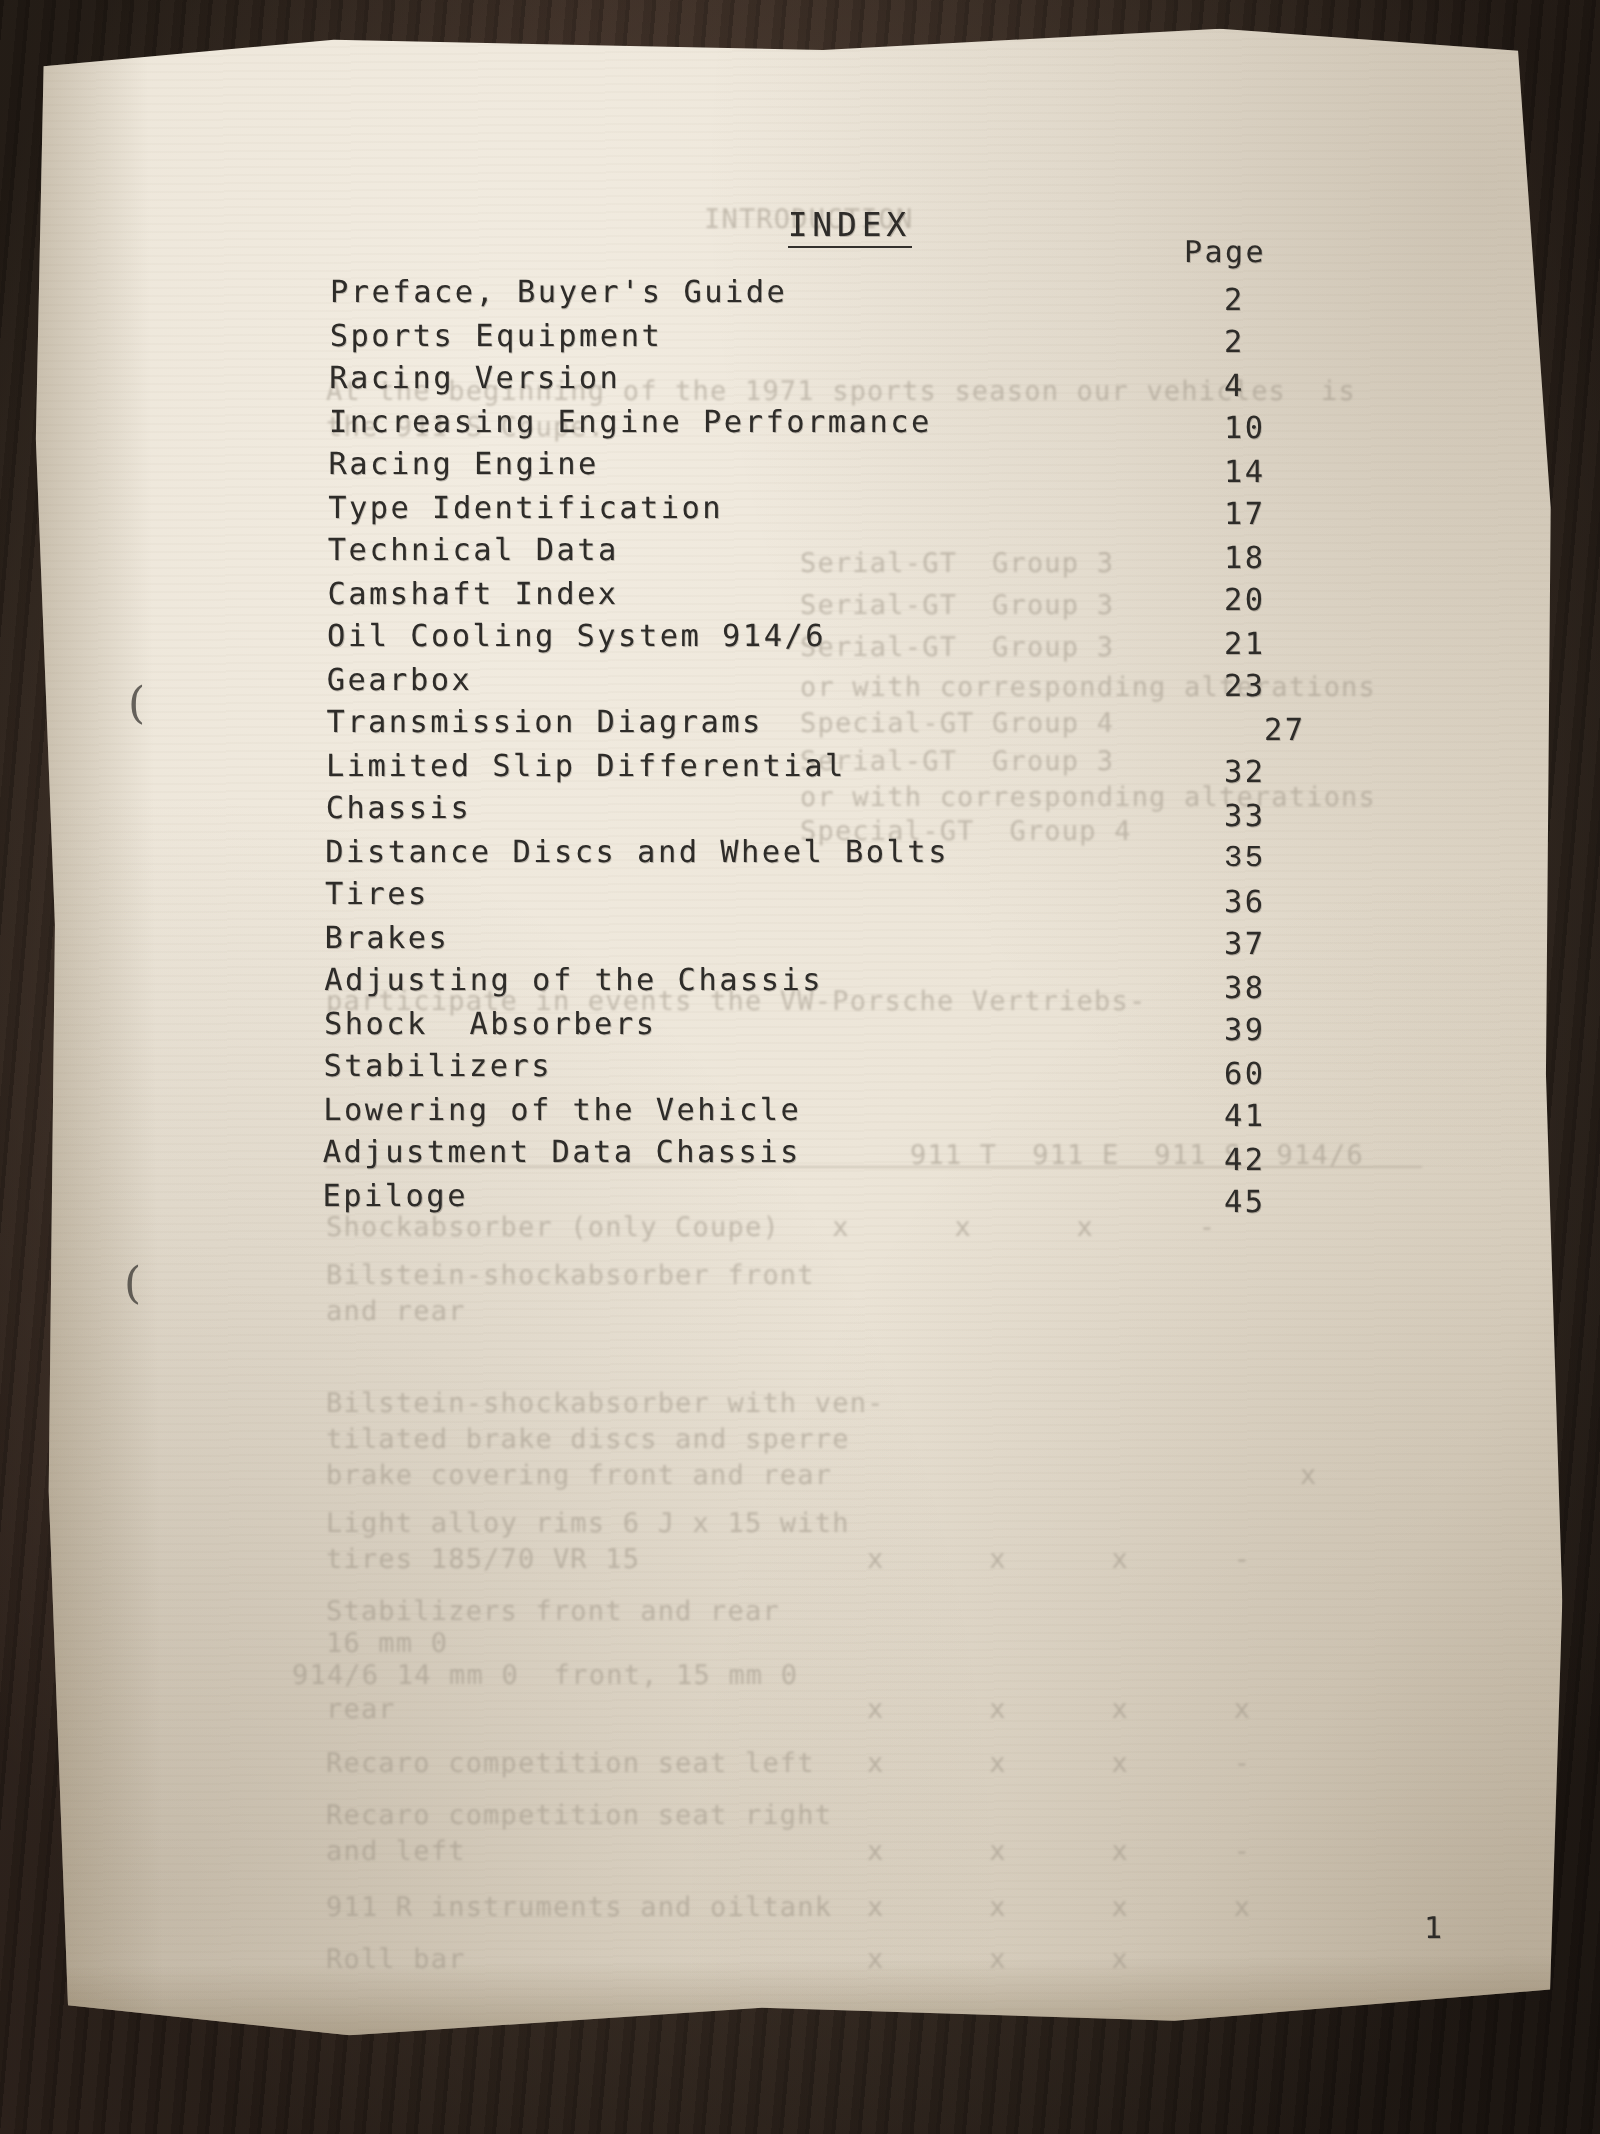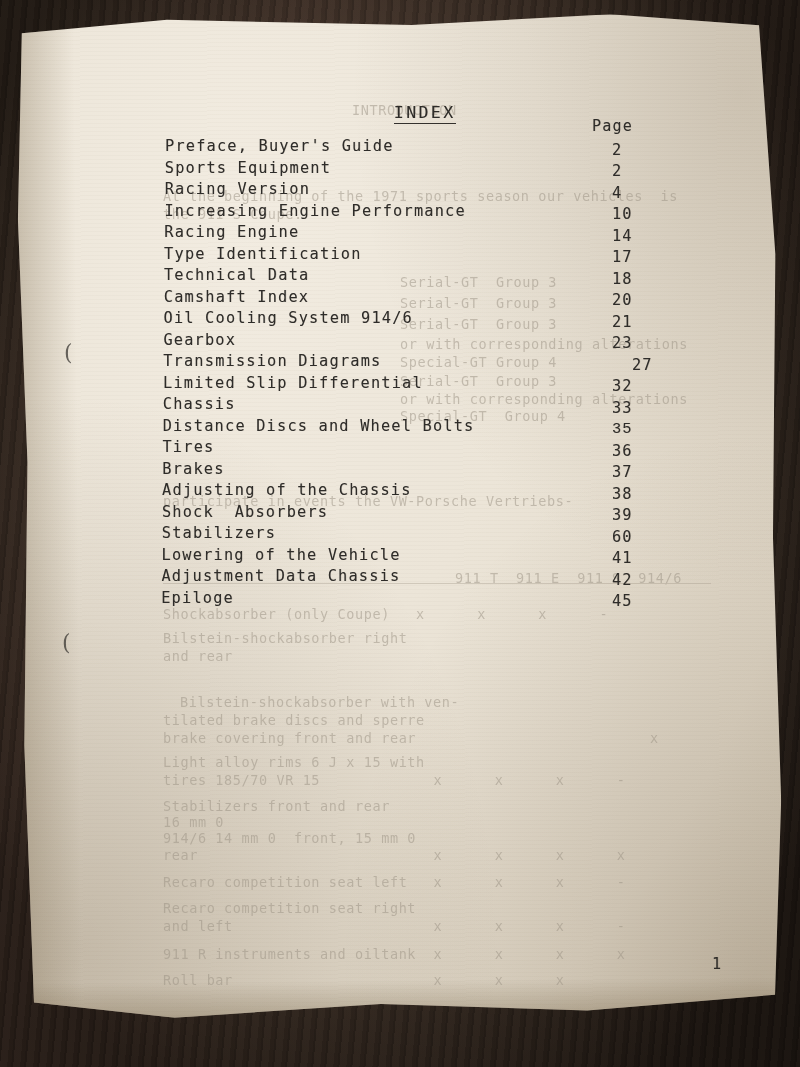--- a/index.html
+++ b/index.html
@@ -183,31 +183,31 @@
     <div class="bl" style="left: 400px; top: 293px;">Serial-GT  Group 3</div>
     <div class="bl" style="left: 400px; top: 314px;">Serial-GT  Group 3</div>
     <div class="bl" style="left: 400px; top: 334px;">or with corresponding alterations</div>
     <div class="bl" style="left: 400px; top: 352px;">Special-GT Group 4</div>
     <div class="bl" style="left: 400px; top: 371px;">Serial-GT  Group 3</div>
     <div class="bl" style="left: 400px; top: 389px;">or with corresponding alterations</div>
     <div class="bl" style="left: 400px; top: 406px;">Special-GT  Group 4</div>
     <div class="bl" style="left: 163px; top: 491px;">participate in events the VW-Porsche Vertriebs-</div>
     <div class="bl" style="left: 455px; top: 568px;">911 T  911 E  911 S  914/6</div>
     <div class="bl" style="left: 163px; top: 604px;">Shockabsorber (only Coupe)   x      x      x      -</div>
-    <div class="bl" style="left: 163px; top: 628px;">Bilstein-shockabsorber right</div>
+    <div class="bl" style="left: 163px; top: 628px;">Bilstein-shockabsorber front</div>
     <div class="bl" style="left: 163px; top: 646px;">and rear</div>
-    <div class="bl" style="left: 180px; top: 692px;">Bilstein-shockabsorber with ven-</div>
+    <div class="bl" style="left: 163px; top: 692px;">Bilstein-shockabsorber with ven-</div>
     <div class="bl" style="left: 163px; top: 710px;">tilated brake discs and sperre</div>
     <div class="bl" style="left: 163px; top: 728px;">brake covering front and rear</div>
     <div class="bl" style="left: 650px; top: 728px;">x</div>
     <div class="bl" style="left: 163px; top: 752px;">Light alloy rims 6 J x 15 with</div>
     <div class="bl" style="left: 163px; top: 770px;">tires 185/70 VR 15             x      x      x      -</div>
     <div class="bl" style="left: 163px; top: 796px;">Stabilizers front and rear</div>
     <div class="bl" style="left: 163px; top: 812px;">16 mm 0</div>
-    <div class="bl" style="left: 163px; top: 828px;">914/6 14 mm 0  front, 15 mm 0</div>
+    <div class="bl" style="left: 146px; top: 828px;">914/6 14 mm 0  front, 15 mm 0</div>
     <div class="bl" style="left: 163px; top: 845px;">rear                           x      x      x      x</div>
     <div class="bl" style="left: 163px; top: 872px;">Recaro competition seat left   x      x      x      -</div>
     <div class="bl" style="left: 163px; top: 898px;">Recaro competition seat right</div>
     <div class="bl" style="left: 163px; top: 916px;">and left                       x      x      x      -</div>
     <div class="bl" style="left: 163px; top: 944px;">911 R instruments and oiltank  x      x      x      x</div>
     <div class="bl" style="left: 163px; top: 970px;">Roll bar                       x      x      x</div>
     <div class="rule" style="left: 163px; top: 583px; width: 548px;"></div>
   </div>
 
 <div id="content">

